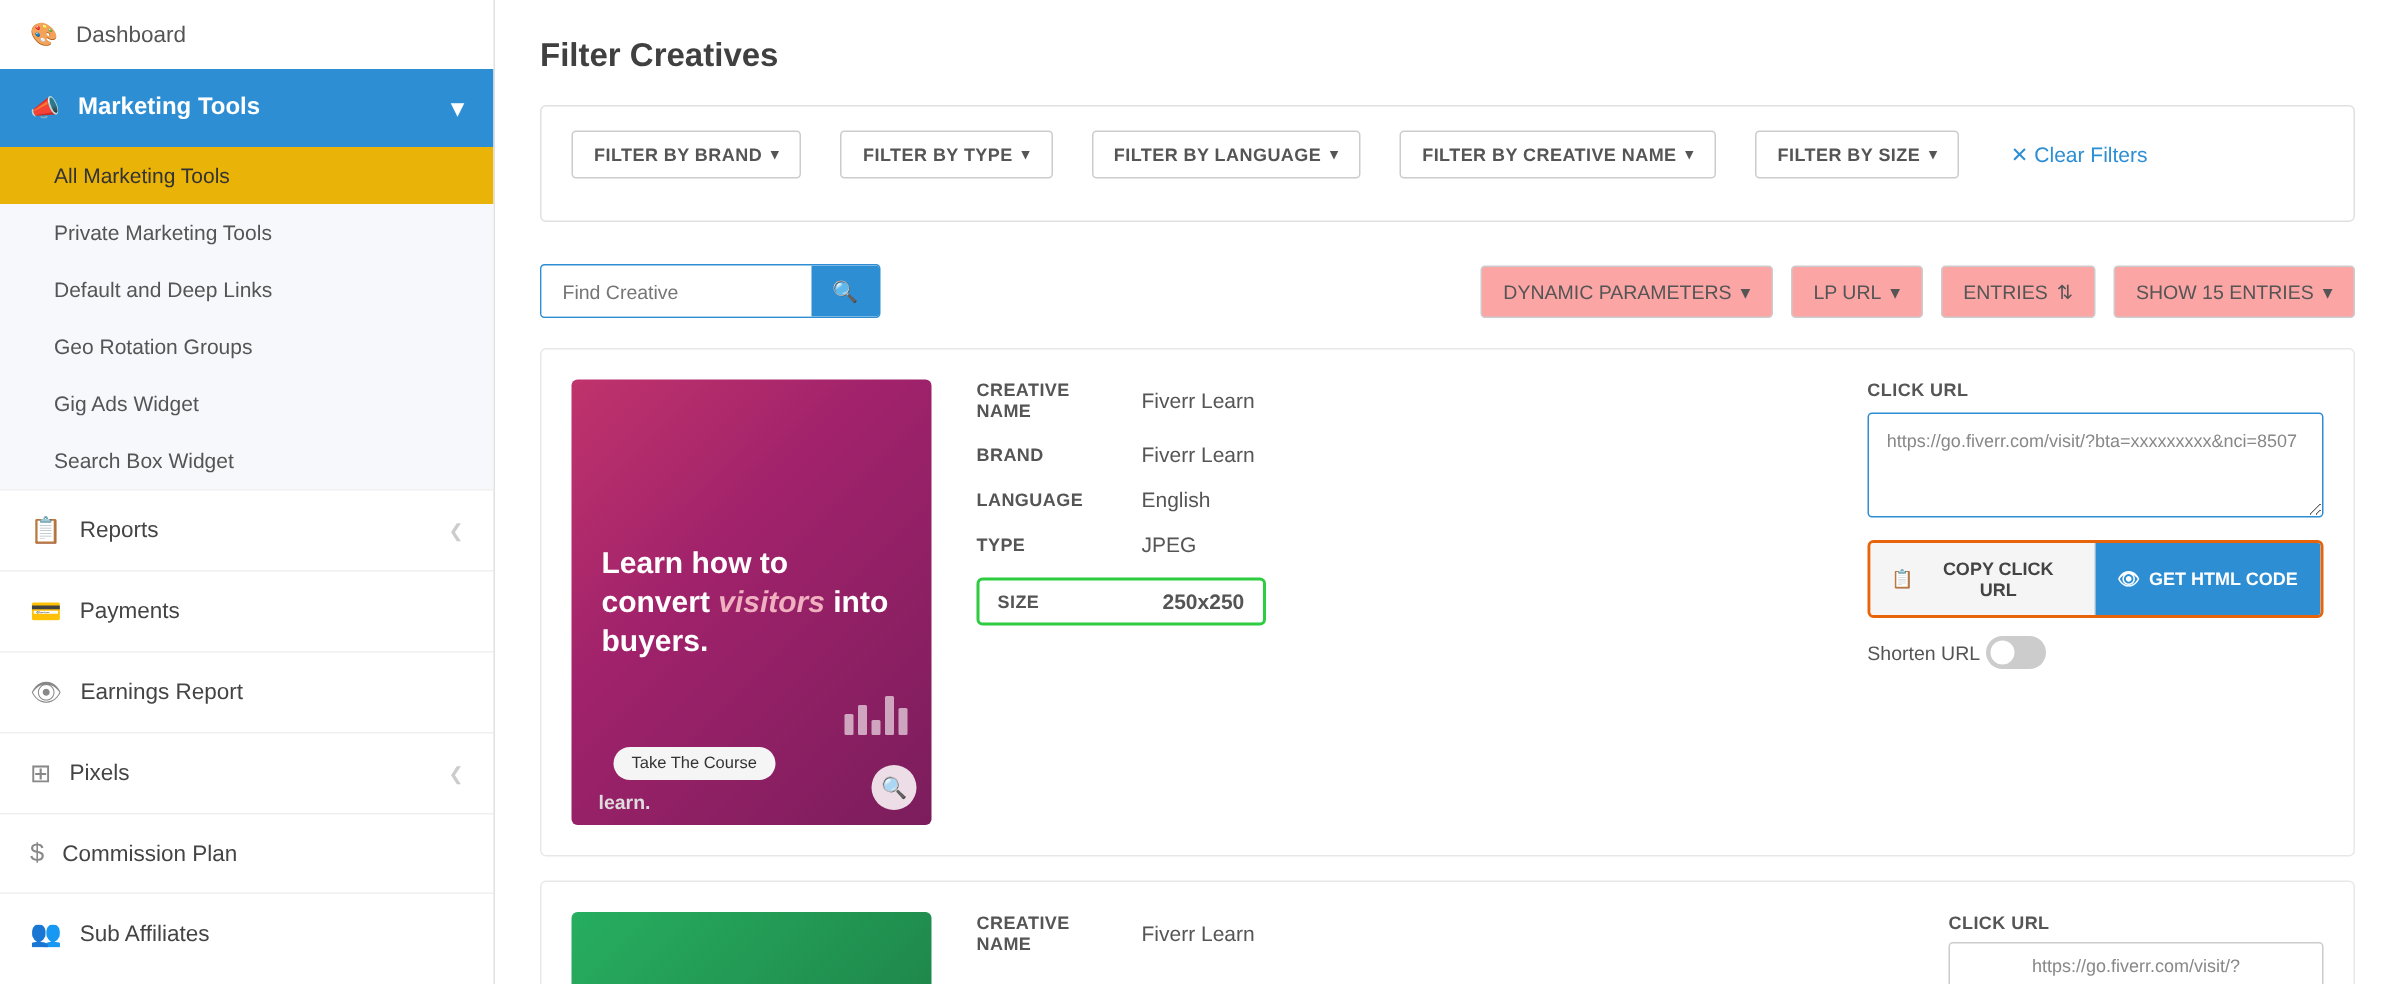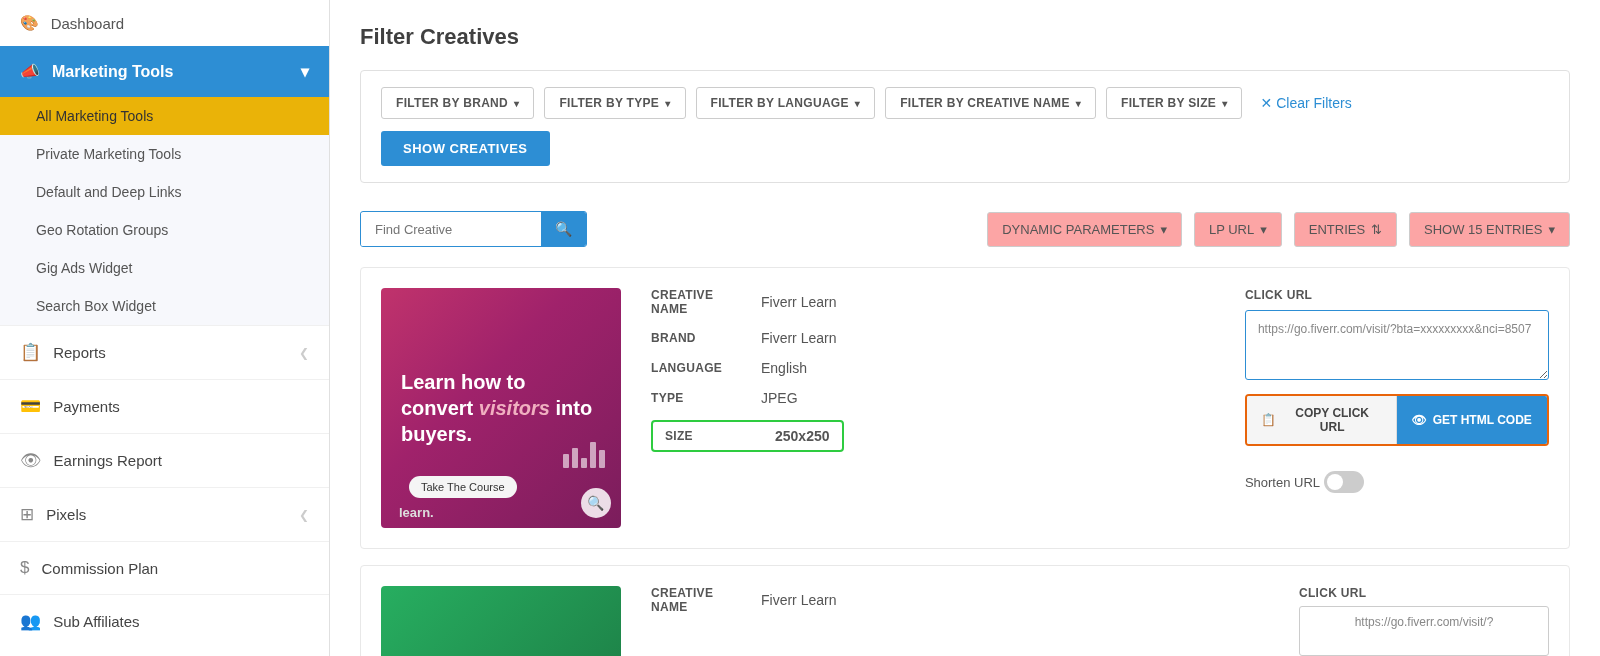--- a/index.html
+++ b/index.html
@@ -85,21 +85,21 @@
     .filter-bar {
       background: #fff;
       border: 1px solid #e0e0e0;
       border-radius: 4px;
       padding: 16px 20px;
       margin-bottom: 20px;
     }
     .filter-row {
       display: flex;
       align-items: center;
-      gap: 10px;
+      gap: 26px;
       flex-wrap: wrap;
       margin-bottom: 12px;
     }
     .filter-btn {
       display: flex;
       align-items: center;
       gap: 6px;
       padding: 8px 14px;
       border: 1px solid #ccc;
       background: #fff;
@@ -186,21 +186,21 @@
       padding: 20px;
       margin-bottom: 16px;
       display: flex;
       align-items: flex-start;
       gap: 30px;
       background: #fff;
     }
     .creative-image {
       width: 240px;
       min-width: 240px;
-      height: 240px;
+      height: 297px;
       background: linear-gradient(135deg, #c0336c 0%, #a0226b 40%, #7b1d5c 100%);
       border-radius: 4px;
       overflow: hidden;
       position: relative;
       display: flex;
       align-items: center;
       justify-content: center;
     }
     .creative-image-inner {
       padding: 20px;
@@ -343,21 +343,21 @@
       cursor: pointer;
       display: flex;
       align-items: center;
       gap: 6px;
       flex: 1;
     }
     .shorten-url-row {
       display: flex;
       align-items: center;
       gap: 4px;
-      margin-top: 25px;
+      margin-top: 12px;
       font-size: 13px;
       color: #555;
     }
     .toggle-switch {
       position: relative;
       width: 40px;
       height: 22px;
     }
     .toggle-switch input { opacity: 0; width: 0; height: 0; }
     .toggle-slider {
@@ -519,23 +519,20 @@
       </button>
       <button class="filter-btn">
         <span>FILTER BY SIZE</span>
         <span class="chevron">▾</span>
       </button>
       <button class="clear-filters-btn">
         <span>✕</span>
         <span>Clear Filters</span>
       </button>
     </div>
-    <div>
-      <button class="show-creatives-btn">SHOW CREATIVES</button>
-    </div>
   </div>
 
   <div class="table-controls">
     <div class="find-creative-wrap">
       <input class="find-creative-input" type="text" placeholder="Find Creative" style="">
       <button class="find-creative-btn">
         <span>🔍</span>
       </button>
     </div>
     <div class="spacer"></div>

